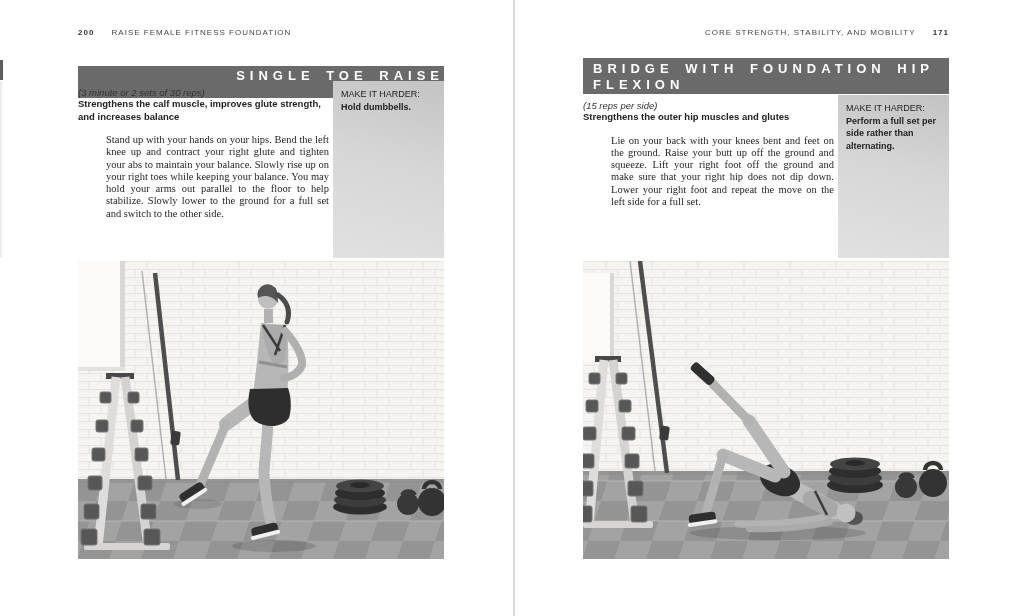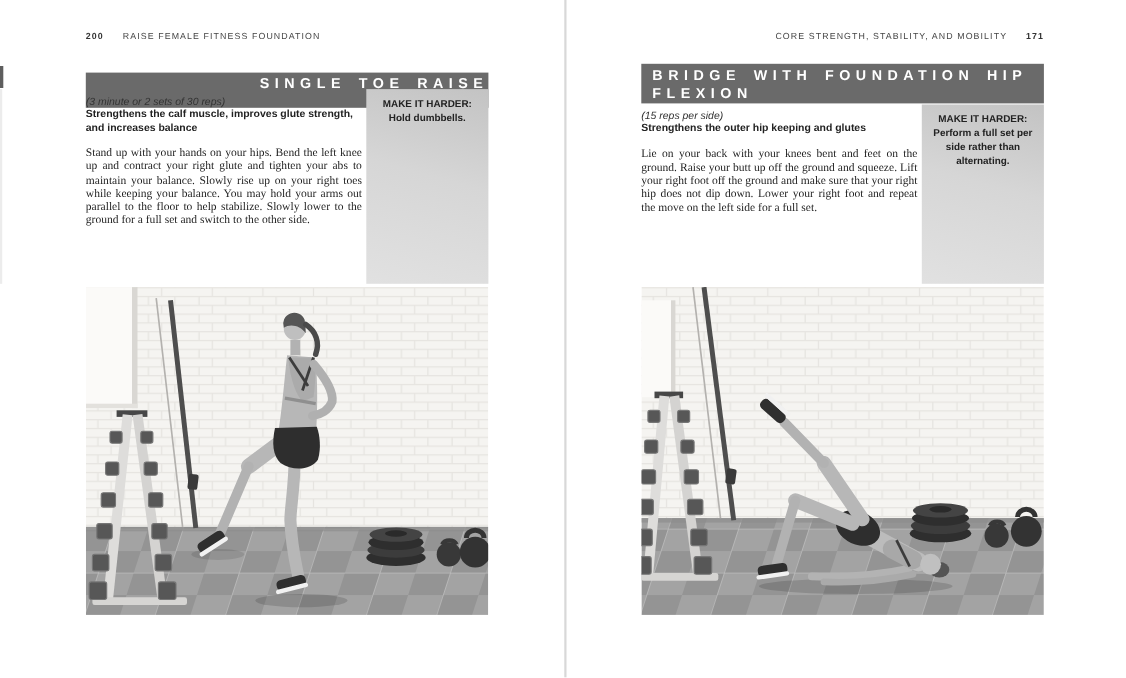--- a/index.html
+++ b/index.html
@@ -29,29 +29,29 @@
   .tb-left  { top:66px; height:32px; line-height:14px;text-align:right; }
   .tb-right { top:58px; height:36px; }
 
   .textcol { position:absolute; left:0; width:253px; }
   .tc-left  { top:82px; }
   .tc-right { top:95px; }
   .reps { font-style:italic; font-size:9.5px; color:#333; margin-top:5px; }
   .benefit { font-weight:bold; font-size:9.5px; line-height:1.32; color:#222; margin-top:0;
              padding-right:6px; }
   .instructions { font-family:"Liberation Serif", serif; font-size:10.5px; line-height:1.17;
-                  color:#1f1f1f; margin-top:11px; text-align:justify; padding-right:2px; }
+                  color:#1f1f1f; margin-top:11px; text-align:justify; padding-right:2px;margin-left:28px; }
 
   .sidebar { position:absolute; left:255px; width:111px;
              background:linear-gradient(195deg,#c3c3c3 0%,#d6d6d6 45%,#e1e1e1 100%);
              padding:7px 8px; font-size:9px; line-height:1.4; color:#222; }
   .sb-left  { top:81px;  height:177px; }
   .sb-right { top:95px;  height:163px; }
-  .sb-head { font-weight:bold; display:block;text-align:center; }
-  .sb-text { font-weight:bold; display:block;text-align:center; }
+  .sb-head { font-weight:normal; display:block; }
+  .sb-text { font-weight:bold; display:block; }
 
   .photo { position:absolute; left:0; top:261px; width:366px; height:298px; overflow:hidden; }
   .photo svg { display:block; width:366px; height:298px; }
 </style>
 </head>
 <body>
 
 <div class="spread">
   <div class="gutter"></div>
   <div class="edge-dark"></div>
@@ -174,21 +174,21 @@
       <span class="runtitle">CORE STRENGTH, STABILITY, AND MOBILITY</span>
       <span class="pagenum">171</span>
     </div>
 
     <div class="titlebar tb-right">
       <span>BRIDGE WITH FOUNDATION HIP FLEXION</span>
     </div>
 
     <div class="textcol tc-right">
       <p class="reps">(15 reps per side)</p>
-      <p class="benefit">Strengthens the outer hip keeping and glutes</p>
+      <p class="benefit">Strengthens the outer hip muscles and glutes</p>
       <p class="instructions">Lie on your back with your knees bent and feet on the ground. Raise your butt up off the ground and squeeze. Lift your right foot off the ground and make sure that your right hip does not dip down. Lower your right foot and repeat the move on the left side for a full set.</p>
     </div>
 
     <aside class="sidebar sb-right">
       <span class="sb-head">MAKE IT HARDER:</span>
       <span class="sb-text">Perform a full set per side rather than alternating.</span>
     </aside>
 
     <figure class="photo">
       <svg viewBox="0 0 366 298" preserveAspectRatio="none">

